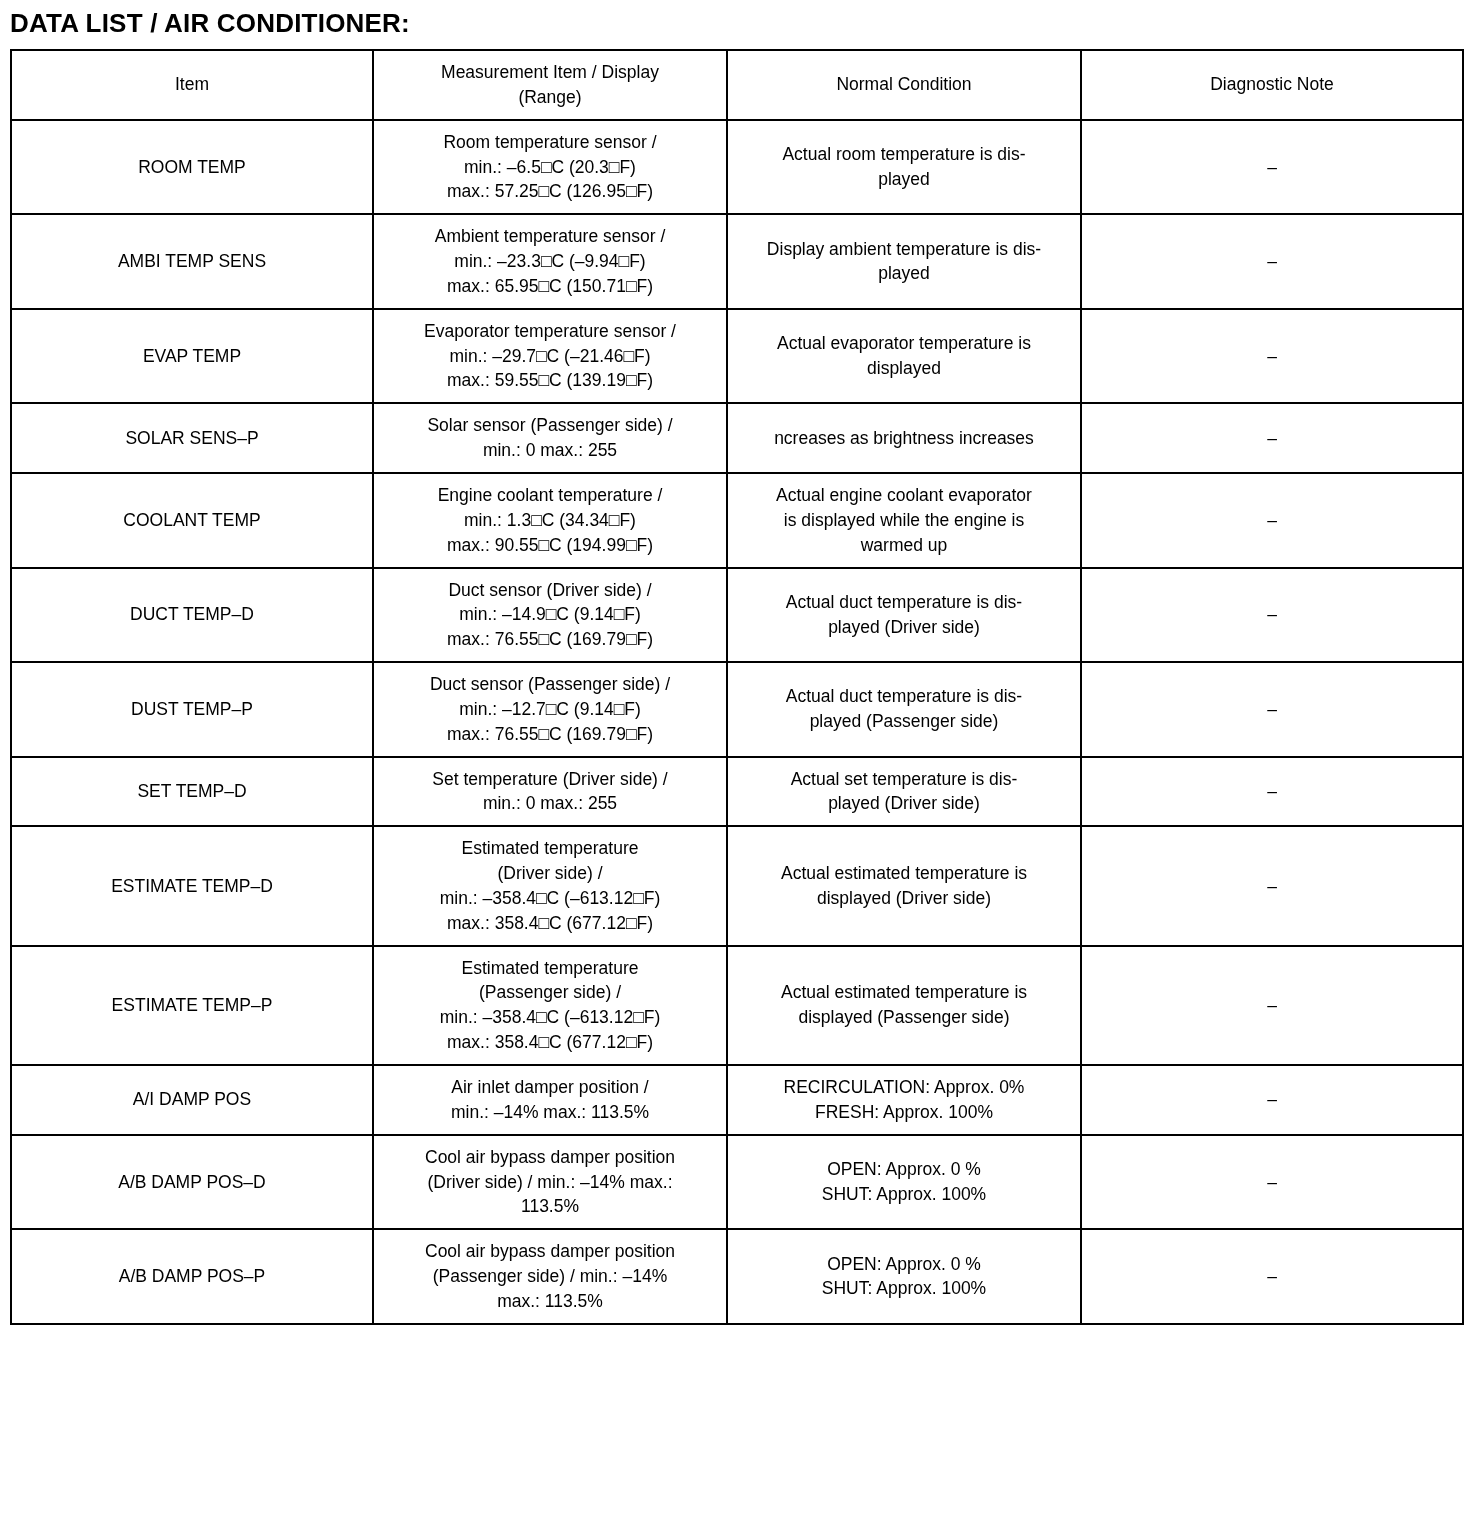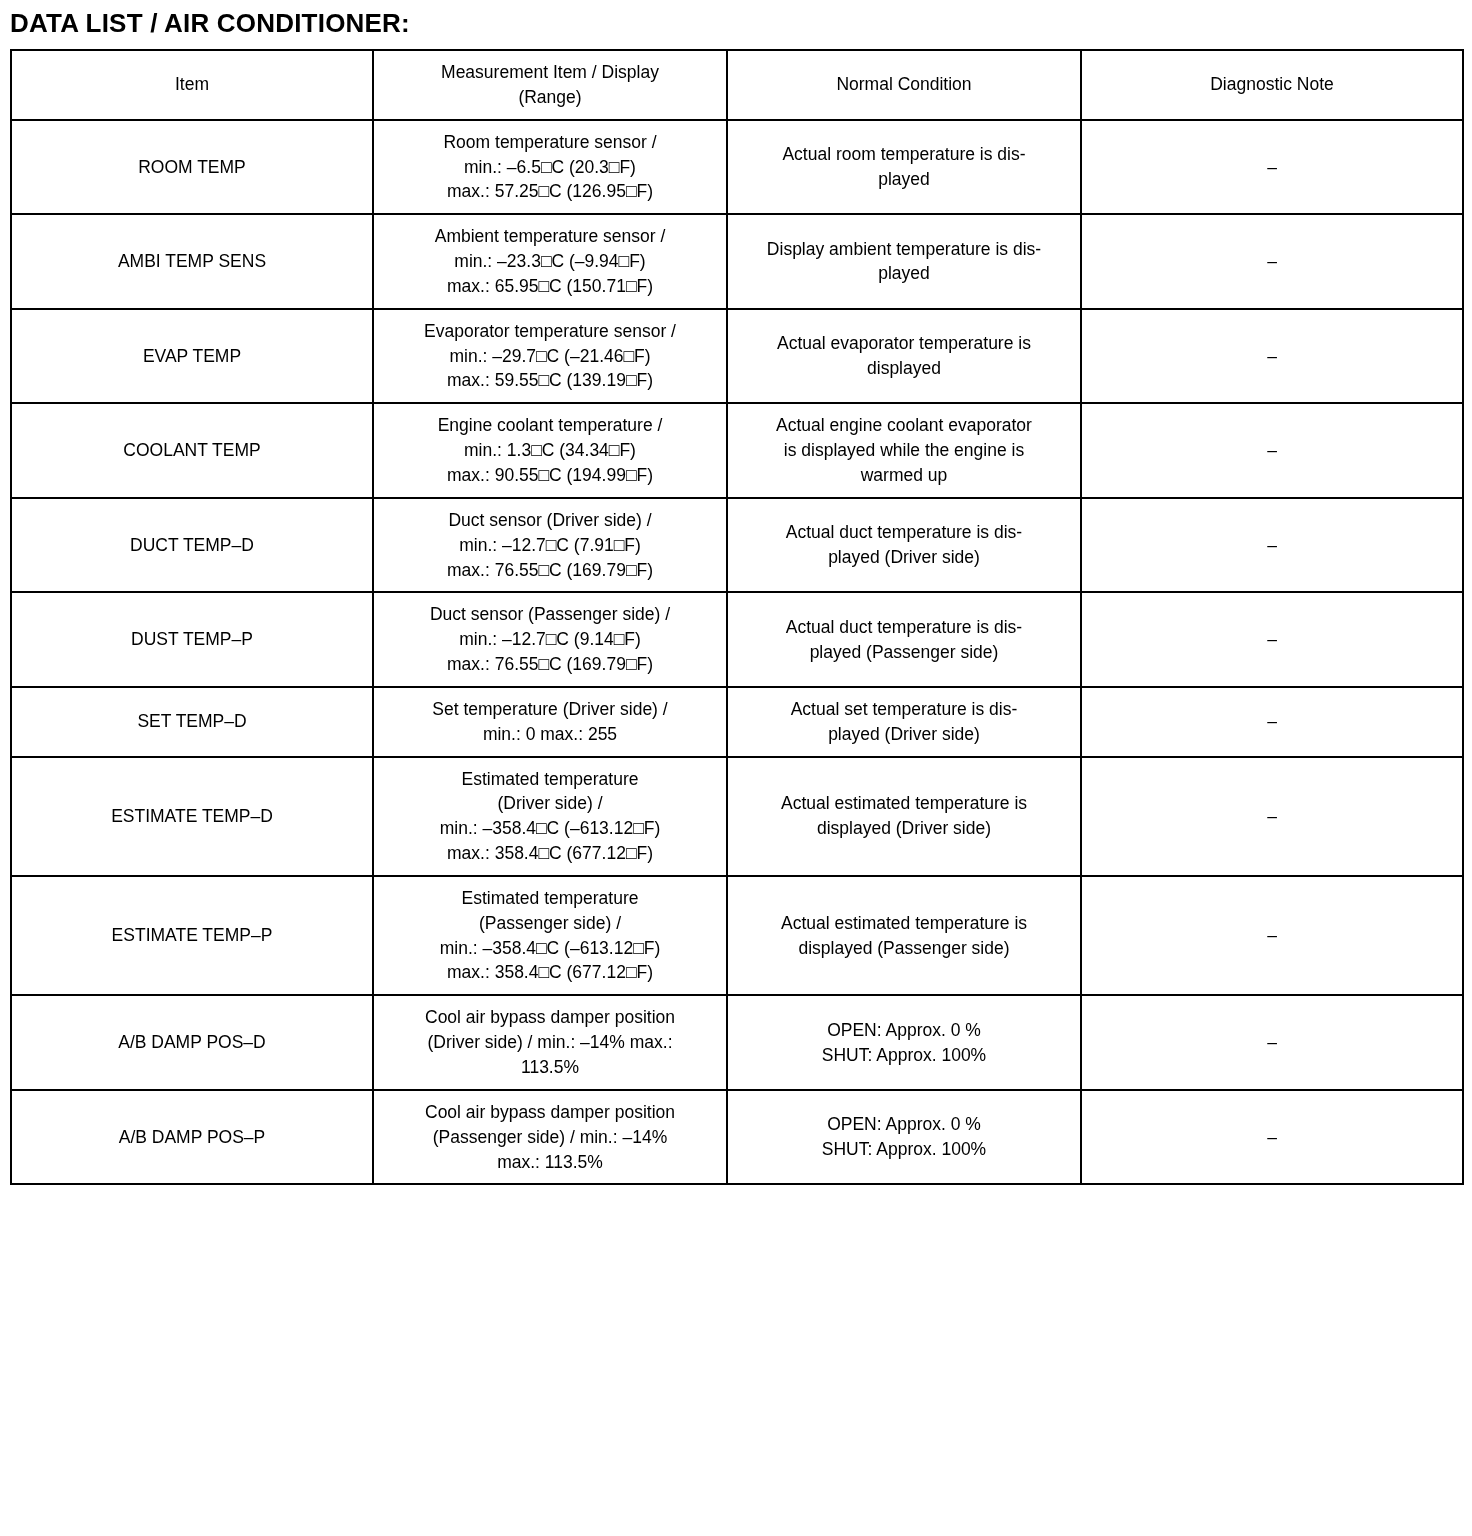--- a/index.html
+++ b/index.html
@@ -89,33 +89,40 @@
         <tr>
           <td>EVAP TEMP</td>
           <td>Evaporator temperature sensor /
 min.: –29.7□C (–21.46□F)
 max.: 59.55□C (139.19□F)</td>
           <td>Actual evaporator temperature is
 displayed</td>
           <td>–</td>
         </tr>
         <tr>
+          <td>SOLAR SENS–P</td>
+          <td>Solar sensor (Passenger side) /
+min.: 0 max.: 255</td>
+          <td>ncreases as brightness increases</td>
+          <td>–</td>
+        </tr>
+        <tr>
           <td>COOLANT TEMP</td>
           <td>Engine coolant temperature /
 min.: 1.3□C (34.34□F)
 max.: 90.55□C (194.99□F)</td>
           <td>Actual engine coolant evaporator
 is displayed while the engine is
 warmed up</td>
           <td>–</td>
         </tr>
         <tr>
           <td>DUCT TEMP–D</td>
           <td>Duct sensor (Driver side) /
-min.: –12.7□C (7.91□F)
+min.: –14.9□C (9.14□F)
 max.: 76.55□C (169.79□F)</td>
           <td>Actual duct temperature is dis-
 played (Driver side)</td>
           <td>–</td>
         </tr>
         <tr>
           <td>DUST TEMP–P</td>
           <td>Duct sensor (Passenger side) /
 min.: –12.7□C (9.14□F)
 max.: 76.55□C (169.79□F)</td>
@@ -145,20 +152,28 @@
           <td>ESTIMATE TEMP–P</td>
           <td>Estimated temperature
 (Passenger side) /
 min.: –358.4□C (–613.12□F)
 max.: 358.4□C (677.12□F)</td>
           <td>Actual estimated temperature is
 displayed (Passenger side)</td>
           <td>–</td>
         </tr>
         <tr>
+          <td>A/I DAMP POS</td>
+          <td>Air inlet damper position /
+min.: –14% max.: 113.5%</td>
+          <td>RECIRCULATION: Approx. 0%
+FRESH: Approx. 100%</td>
+          <td>–</td>
+        </tr>
+        <tr>
           <td>A/B DAMP POS–D</td>
           <td>Cool air bypass damper position
 (Driver side) / min.: –14% max.:
 113.5%</td>
           <td>OPEN: Approx. 0 %
 SHUT: Approx. 100%</td>
           <td>–</td>
         </tr>
         <tr>
           <td>A/B DAMP POS–P</td>

